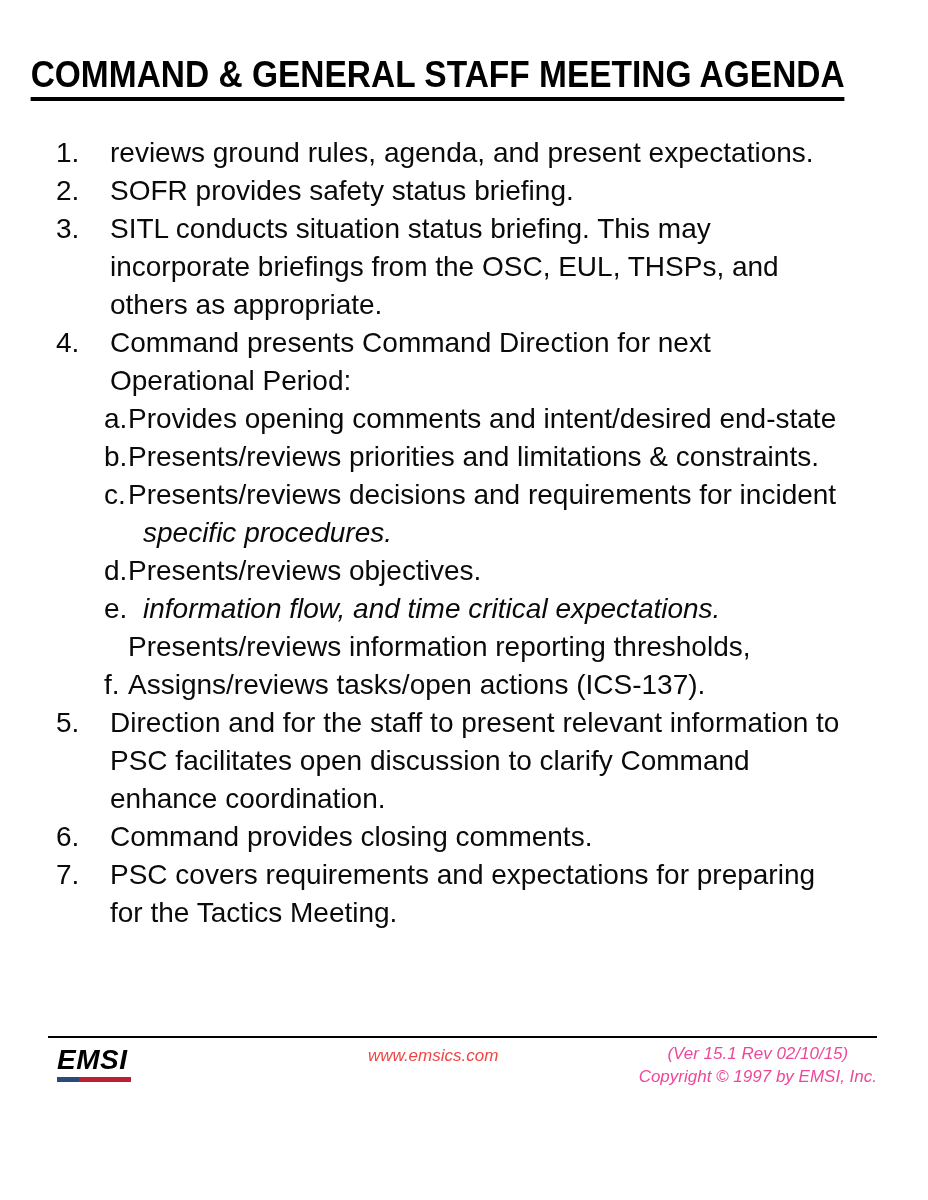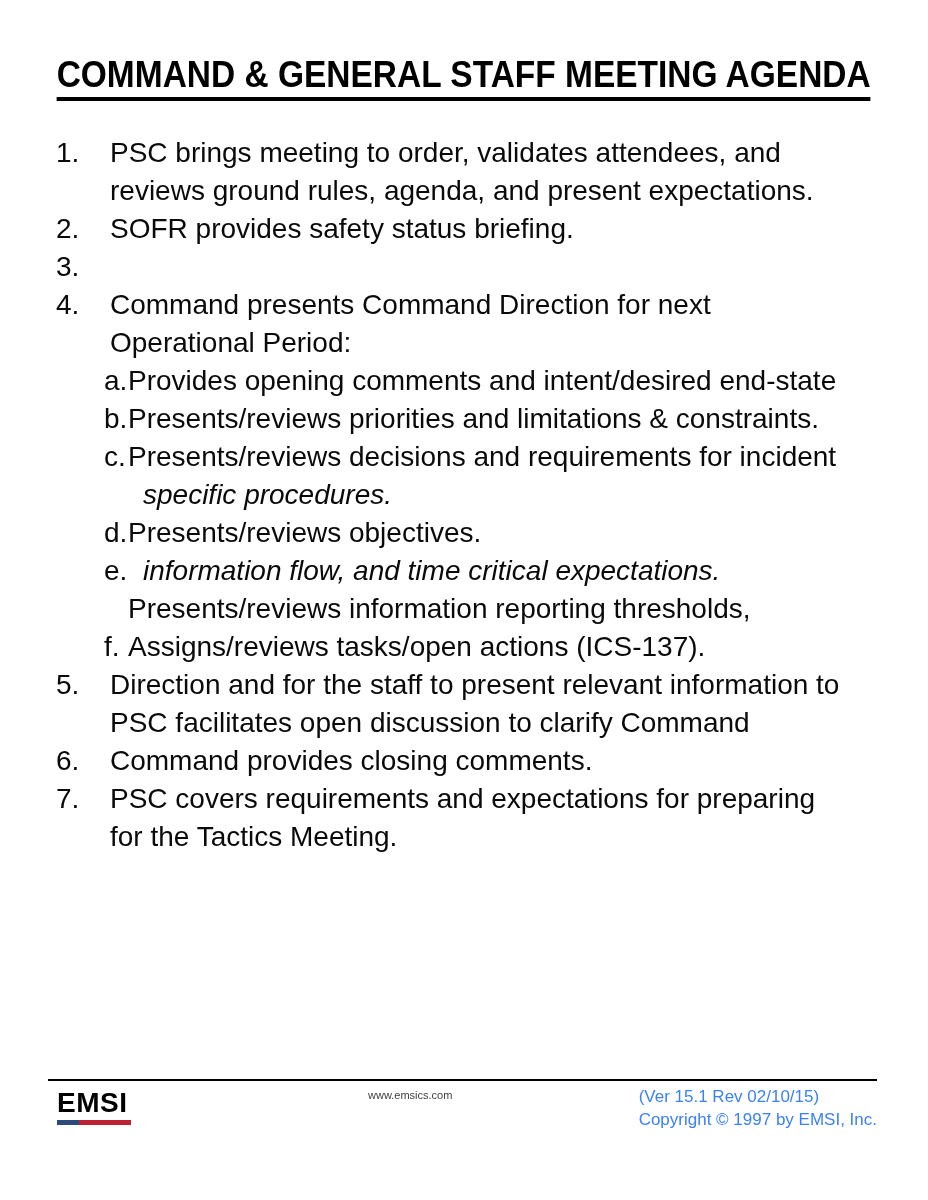--- a/index.html
+++ b/index.html
@@ -7,21 +7,21 @@
     position:relative;
     width:928px; height:1200px;
     background:#ffffff;
     font-family:"Liberation Sans", sans-serif;
     color:#0a0a0a;
     overflow:hidden;
   }
   
   .title-wrap {
     position:absolute; top:54px; left:0; width:100%;
-    text-align:center; margin:0;
+    margin:0;
   }
   .title-inner {
     display:inline-block;
     font-size:36px; font-weight:bold; color:#000;
     line-height:1.18;
     padding-bottom:1px;
     border-bottom:4px solid #000;
     transform:scaleX(0.93);
     transform-origin:center;
     white-space:nowrap;
@@ -36,71 +36,76 @@
   .row { display:flex; }
   .marker { width:54px; flex-shrink:0; }
   .lines { display:block; }
   .line { white-space:nowrap; }
   .sub { list-style:none; margin:0; padding:0 0 0 48px; }
   .sub .row { display:flex; }
   .smarker { width:24px; flex-shrink:0; }
   .line.cont { padding-left:15px;font-style:italic; }
   
   .footer {
-    position:absolute; top:1079px; left:48px; width:829px; height:60px;
+    position:absolute; top:1036px; left:48px; width:829px; height:60px;
     border-top:2px solid #000;
+    font-style:italic;
   }
   .logo { position:absolute; left:9px; top:8px; }
   .logo-text {
     font-size:28px; font-weight:bold; color:#000;
     line-height:1; letter-spacing:0.5px;
   }
   .logo-bar { display:flex; width:74px; height:5px; margin-top:3px; }
   .logo-bar .seg-blue { width:30%; height:100%; }
   .logo-bar .seg-red  { width:70%; height:100%; }
   .site {
     position:absolute; left:320px; top:8px;
-    font-size:11px; color:#404040;
+    font-size:17px; color:#ef4444;
   }
   .meta {
     position:absolute; right:0; top:4px;
-    text-align:left; font-size:17px; line-height:23px; color:#3b82f6;
+    text-align:center; font-size:17px; line-height:23px; color:#ec4899;
   }
 </style>
 </head>
 <body>
 
 <div class="page">
 
   <h1 class="title-wrap"><span class="title-inner">COMMAND &amp; GENERAL STAFF MEETING AGENDA</span></h1>
 
   <ol class="agenda">
 
     <li>
       <div class="row">
         <span class="marker">1.</span>
         <div class="lines">
-          <div class="line">PSC brings meeting to order, validates attendees, and</div>
           <div class="line">reviews ground rules, agenda, and present expectations.</div>
         </div>
       </div>
     </li>
 
     <li>
       <div class="row">
         <span class="marker">2.</span>
         <div class="lines">
           <div class="line">SOFR provides safety status briefing.</div>
         </div>
       </div>
     </li>
 
     <li>
       <div class="row">
         <span class="marker">3.</span>
+        <div class="lines">
+          <div class="line">SITL conducts situation status briefing. This may</div>
+          <div class="line">incorporate briefings from the OSC, EUL, THSPs, and</div>
+          <div class="line">others as appropriate.</div>
+        </div>
       </div>
     </li>
 
     <li>
       <div class="row">
         <span class="marker">4.</span>
         <div class="lines">
           <div class="line">Command presents Command Direction for next</div>
           <div class="line">Operational Period:</div>
         </div>
@@ -158,20 +163,21 @@
         </li>
       </ol>
     </li>
 
     <li>
       <div class="row">
         <span class="marker">5.</span>
         <div class="lines">
           <div class="line">Direction and for the staff to present relevant information to</div>
           <div class="line">PSC facilitates open discussion to clarify Command</div>
+          <div class="line">enhance coordination.</div>
         </div>
       </div>
     </li>
 
     <li>
       <div class="row">
         <span class="marker">6.</span>
         <div class="lines">
           <div class="line">Command provides closing comments.</div>
         </div>

